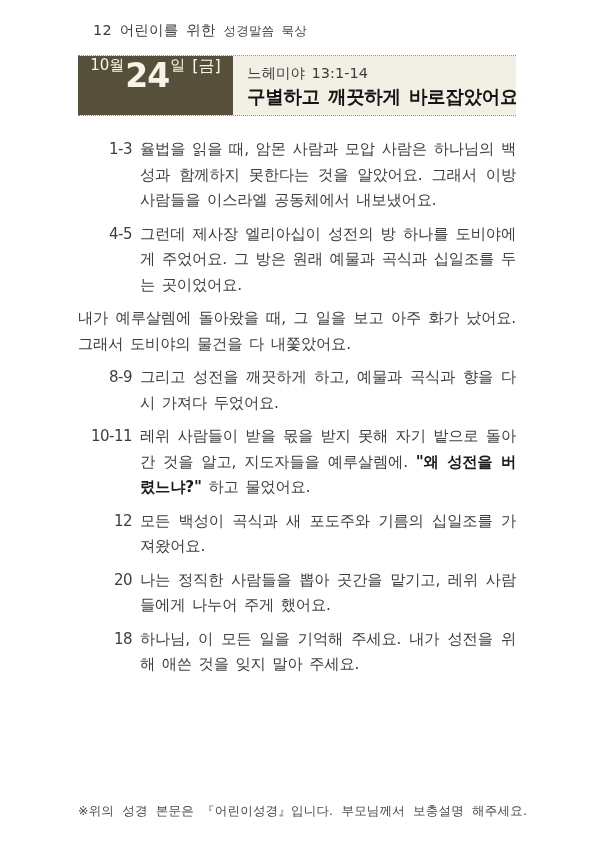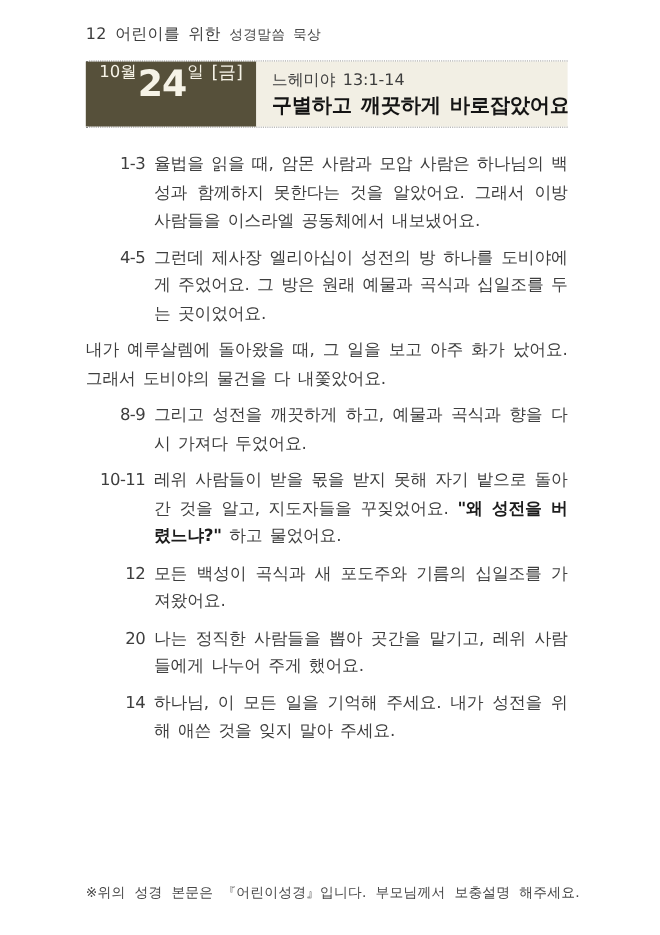--- a/index.html
+++ b/index.html
@@ -14,20 +14,21 @@
     overflow:hidden;
   }
   
   .running-head {
     padding:21px 84px 0 78px;
     font-size:14.5px;
     color:#3c3c3c;
     letter-spacing:0.2px;
     word-spacing:3px;
     white-space:nowrap;
+    margin-left:15px;
   }
   .running-head .book-title { font-size:12.5px; color:#4a4a4a; }
 
   
   .devotion-header {
     margin:15px 84px 0 78px;
     height:61px;
     display:flex;
     border-top:1px dotted #8a8a8a;
     border-bottom:1px dotted #8a8a8a;
@@ -127,34 +128,34 @@
     <div class="verse-text"><span>내가 예루살렘에 돌아왔을 때, 그 일을 보고 아주 화가 났어요. 그래서 도비야의 물건을 다 내쫓았어요.</span></div>
   </div>
 
   <div class="verse">
     <div class="verse-num">8-9</div>
     <div class="verse-text"><span>그리고 성전을 깨끗하게 하고, 예물과 곡식과 향을 다시 가져다 두었어요.</span></div>
   </div>
 
   <div class="verse">
     <div class="verse-num">10-11</div>
-    <div class="verse-text"><span>레위 사람들이 받을 몫을 받지 못해 자기 밭으로 돌아간 것을 알고, 지도자들을 꾸짖었어요. </span><span class="bold">"왜 성전을 버렸느냐?"</span><span> 하고 물었어요.</span></div>
+    <div class="verse-text"><span>레위 사람들이 받을 몫을 받지 못해 자기 밭으로 돌아간 것을 알고, 지도자들을 예루살렘에. </span><span class="bold">"왜 성전을 버렸느냐?"</span><span> 하고 물었어요.</span></div>
   </div>
 
   <div class="verse">
     <div class="verse-num">12</div>
     <div class="verse-text"><span>모든 백성이 곡식과 새 포도주와 기름의 십일조를 가져왔어요.</span></div>
   </div>
 
   <div class="verse">
     <div class="verse-num">20</div>
     <div class="verse-text"><span>나는 정직한 사람들을 뽑아 곳간을 맡기고, 레위 사람들에게 나누어 주게 했어요.</span></div>
   </div>
 
   <div class="verse">
-    <div class="verse-num">14</div>
+    <div class="verse-num">18</div>
     <div class="verse-text"><span>하나님, 이 모든 일을 기억해 주세요. 내가 성전을 위해 애쓴 것을 잊지 말아 주세요.</span></div>
   </div>
 </div>
 
   <div class="footnote">※위의 성경 본문은 『어린이성경』입니다. 부모님께서 보충설명 해주세요.</div>
 
 </div>
 
 </body></html>

